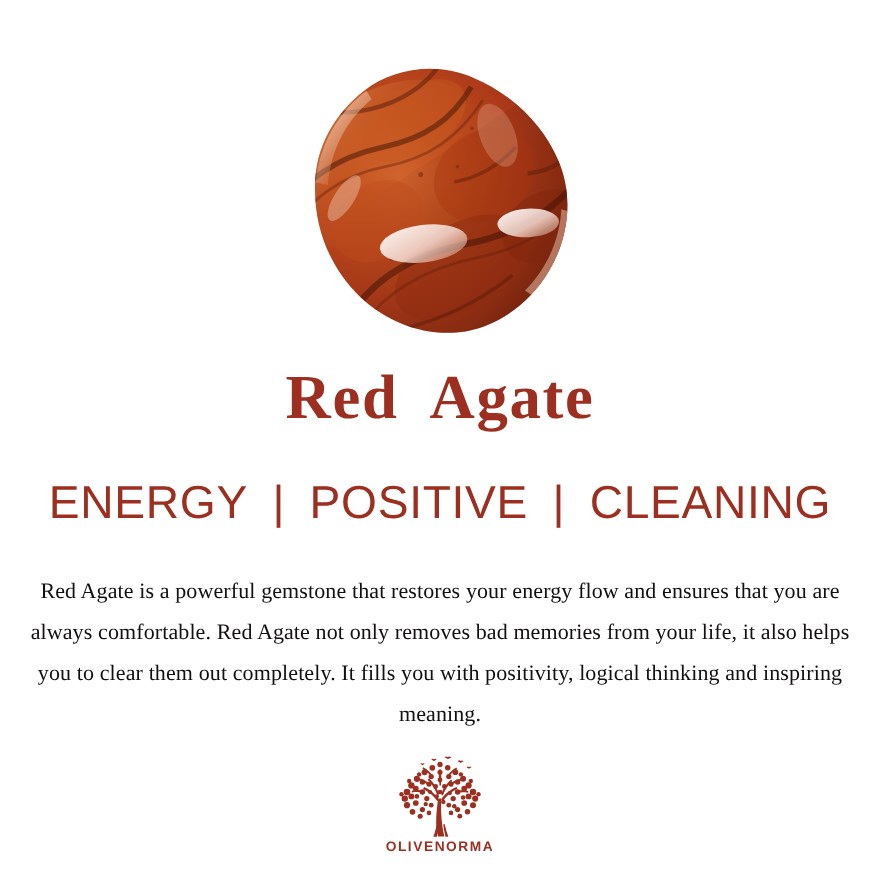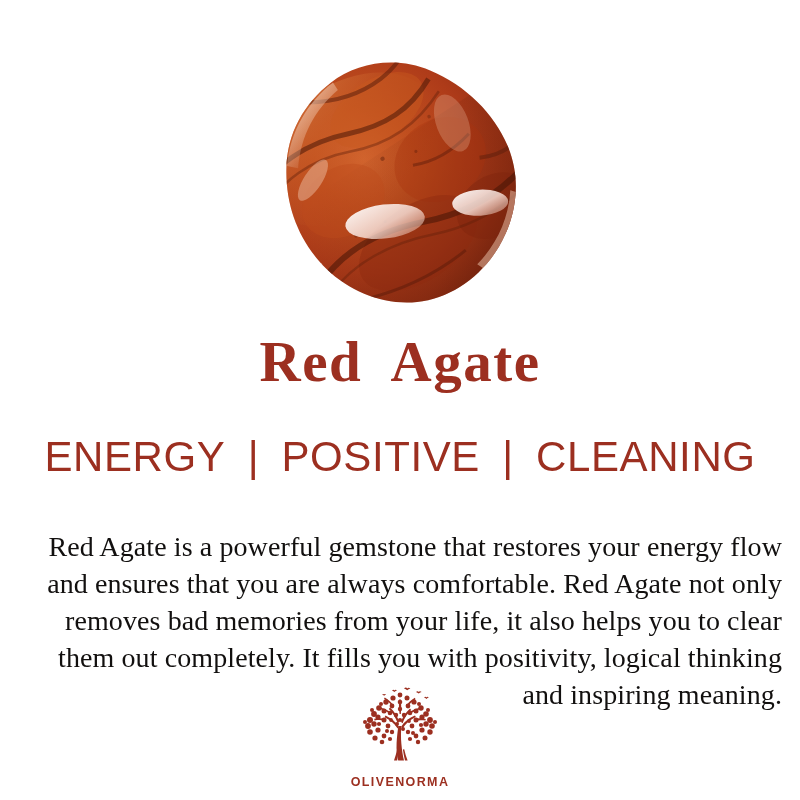--- a/index.html
+++ b/index.html
@@ -81,23 +81,23 @@
     font-weight: 300;
     color: #9c2f20;
   }
 
   
   .body-copy {
     position: absolute;
     left: 18px;
     top: 500px;
     width: 764px;
-    text-align: right;
+    text-align: center;
     font-family: "Liberation Serif", "DejaVu Serif", serif;
-    font-size: 28px;
+    font-size: 20px;
     line-height: 37px;
     color: #12100f;
     letter-spacing: 0.1px;
   }
 
   
   .logo {
     position: absolute;
     left: 50%;
     top: 686px;
@@ -105,21 +105,21 @@
     width: 170px;
     text-align: center;
   }
   .logo-mark {
     display: block;
     margin: 0 auto;
     width: 92px;
     height: 76px;
   }
   .logo-word {
-    margin-top: 13px;
+    margin-top: 1px;
     font-family: "Liberation Sans", "DejaVu Sans", sans-serif;
     font-weight: 700;
     font-size: 12.5px;
     letter-spacing: 1.4px;
     color: #9c2f20;
   }
 </style>
 </head>
 <body>
 

